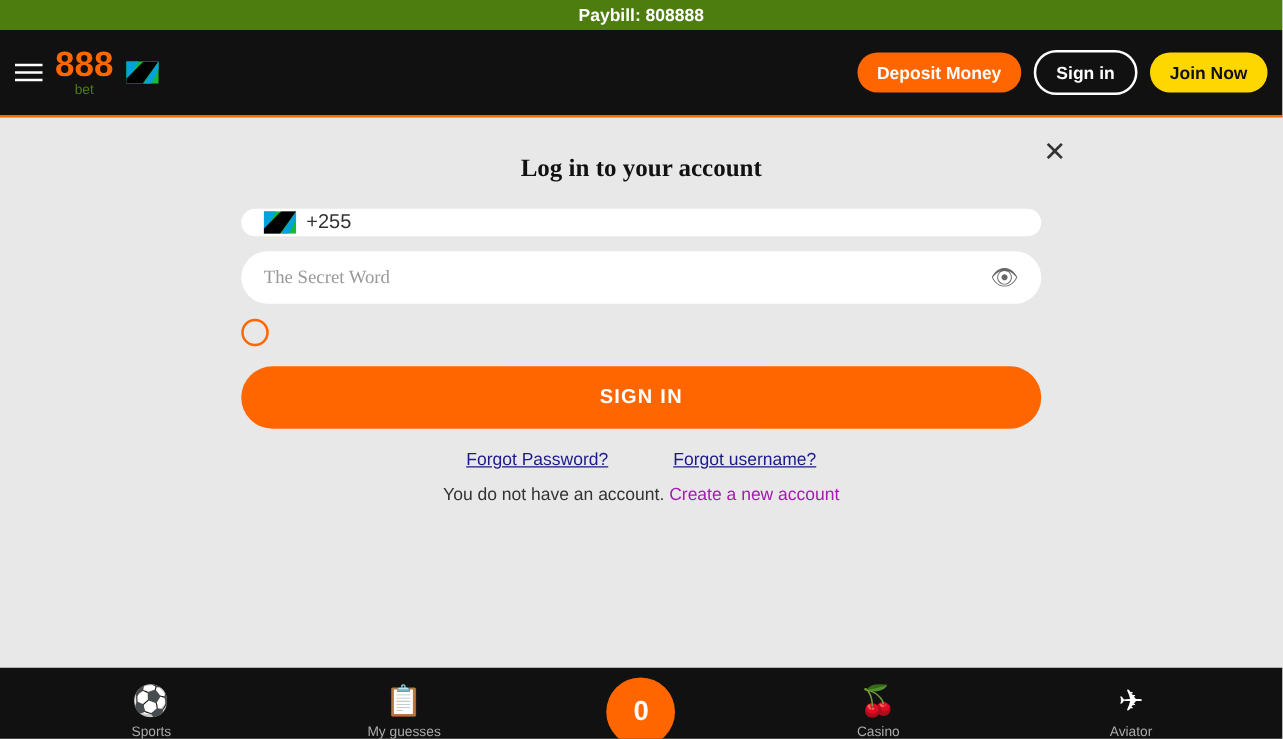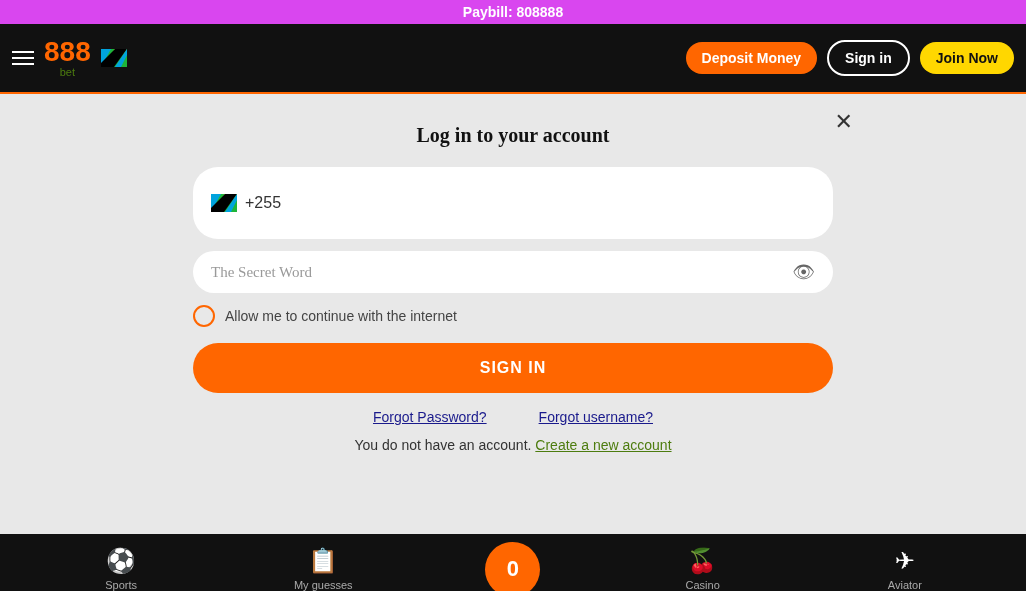--- a/index.html
+++ b/index.html
@@ -1,20 +1,20 @@
 <!DOCTYPE html>
 <html><head>
   <meta charset="utf-8">
   <style>
     * { margin: 0; padding: 0; box-sizing: border-box; }
     body { width: 1026px; height: 591px; font-family: Arial, sans-serif; overflow: hidden; background: #e8e8e8; }
 
     
     .paybill-bar {
-      background: #d946ef;
+      background: #4d7c0f;
       text-align: center;
       padding: 4px 0;
       color: white;
       font-size: 14px;
       font-weight: bold;
     }
 
     
     .header {
       background: #111;
@@ -148,21 +148,21 @@
       font-size: 13px;
       color: #333;
       margin-bottom: 5px;
       display: block;
     }
 
     .phone-input-wrapper {
       background: white;
       border-radius: 25px;
       display: flex;
-      padding: 27px 18px;
+      padding: 2px 18px;
       gap: 8px;
     }
 
     .phone-code {
       font-size: 16px;
       color: #333;
     }
 
     .phone-input-field {
       border: none;
@@ -253,22 +253,21 @@
       cursor: pointer;
     }
 
     .no-account-row {
       text-align: center;
       font-size: 14px;
       color: #333;
     }
 
     .no-account-row .create-link {
-      color: #4d7c0f;
-      text-decoration: underline;
+      color: #a21caf;
       cursor: pointer;
     }
 
     
     .bottom-nav {
       background: #111;
       height: 70px;
       display: flex;
       align-items: center;
       justify-content: space-around;
@@ -372,21 +371,20 @@
     <div class="form-group">
       <div class="password-input-wrapper">
         <input class="password-input-field" type="password" placeholder="The Secret Word" style="">
         <span class="eye-icon">👁</span>
       </div>
     </div>
 
     
     <div class="checkbox-row">
       <div class="checkbox-circle"></div>
-      <span class="checkbox-label">Allow me to continue with the internet</span>
     </div>
 
     
     <button class="btn-sign-in">SIGN IN</button>
 
     
     <div class="links-row">
       <span class="link-item">Forgot Password?</span>
       <span class="link-item">Forgot username?</span>
     </div>

